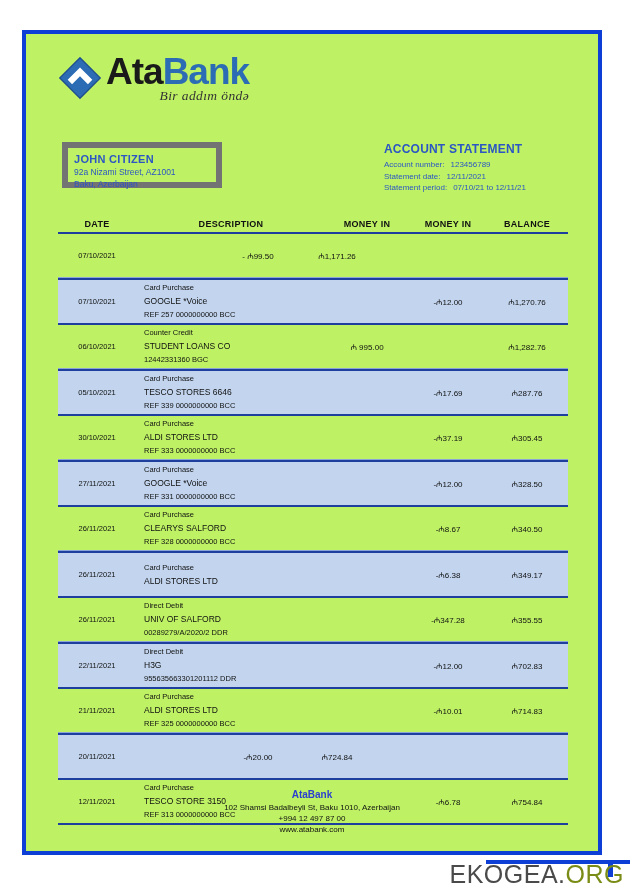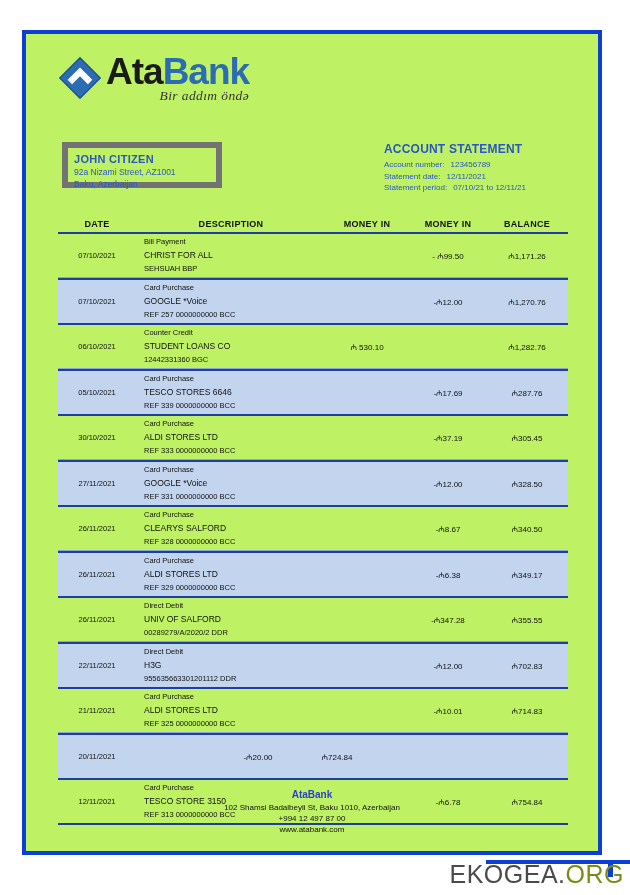--- a/index.html
+++ b/index.html
@@ -279,25 +279,20 @@
       <div class="thead">
         <div class="c-date">DATE</div>
         <div class="c-desc">DESCRIPTION</div>
         <div class="c-in">MONEY IN</div>
         <div class="c-in2">MONEY IN</div>
         <div class="c-bal">BALANCE</div>
       </div>
       <div id="rows-host">
           <div class="row">
             <div class="cell-date">07/10/2021</div>
-            <div class="cell-desc">
-              <div>Bill Payment</div>
-              <div class="d2">CHRIST FOR ALL</div>
-              <div>SEHSUAH BBP</div>
-            </div>
             <div class="cell-in"></div>
             <div class="cell-in2">- ₼99.50</div>
             <div class="cell-bal">₼1,171.26</div>
           </div>
           <div class="row alt">
             <div class="cell-date">07/10/2021</div>
             <div class="cell-desc">
               <div>Card Purchase</div>
               <div class="d2">GOOGLE *Voice</div>
               <div>REF 257 0000000000 BCC</div>
@@ -306,21 +301,21 @@
             <div class="cell-in2">-₼12.00</div>
             <div class="cell-bal">₼1,270.76</div>
           </div>
           <div class="row">
             <div class="cell-date">06/10/2021</div>
             <div class="cell-desc">
               <div>Counter Credit</div>
               <div class="d2">STUDENT LOANS CO</div>
               <div>12442331360 BGC</div>
             </div>
-            <div class="cell-in">₼ 530.10</div>
+            <div class="cell-in">₼ 995.00</div>
             <div class="cell-in2"></div>
             <div class="cell-bal">₼1,282.76</div>
           </div>
           <div class="row alt">
             <div class="cell-date">05/10/2021</div>
             <div class="cell-desc">
               <div>Card Purchase</div>
               <div class="d2">TESCO STORES 6646</div>
               <div>REF 339 0000000000 BCC</div>
             </div>
@@ -359,21 +354,20 @@
             </div>
             <div class="cell-in"></div>
             <div class="cell-in2">-₼8.67</div>
             <div class="cell-bal">₼340.50</div>
           </div>
           <div class="row alt">
             <div class="cell-date">26/11/2021</div>
             <div class="cell-desc">
               <div>Card Purchase</div>
               <div class="d2">ALDI STORES LTD</div>
-              <div>REF 329 0000000000 BCC</div>
             </div>
             <div class="cell-in"></div>
             <div class="cell-in2">-₼6.38</div>
             <div class="cell-bal">₼349.17</div>
           </div>
           <div class="row">
             <div class="cell-date">26/11/2021</div>
             <div class="cell-desc">
               <div>Direct Debit</div>
               <div class="d2">UNIV OF SALFORD</div>

